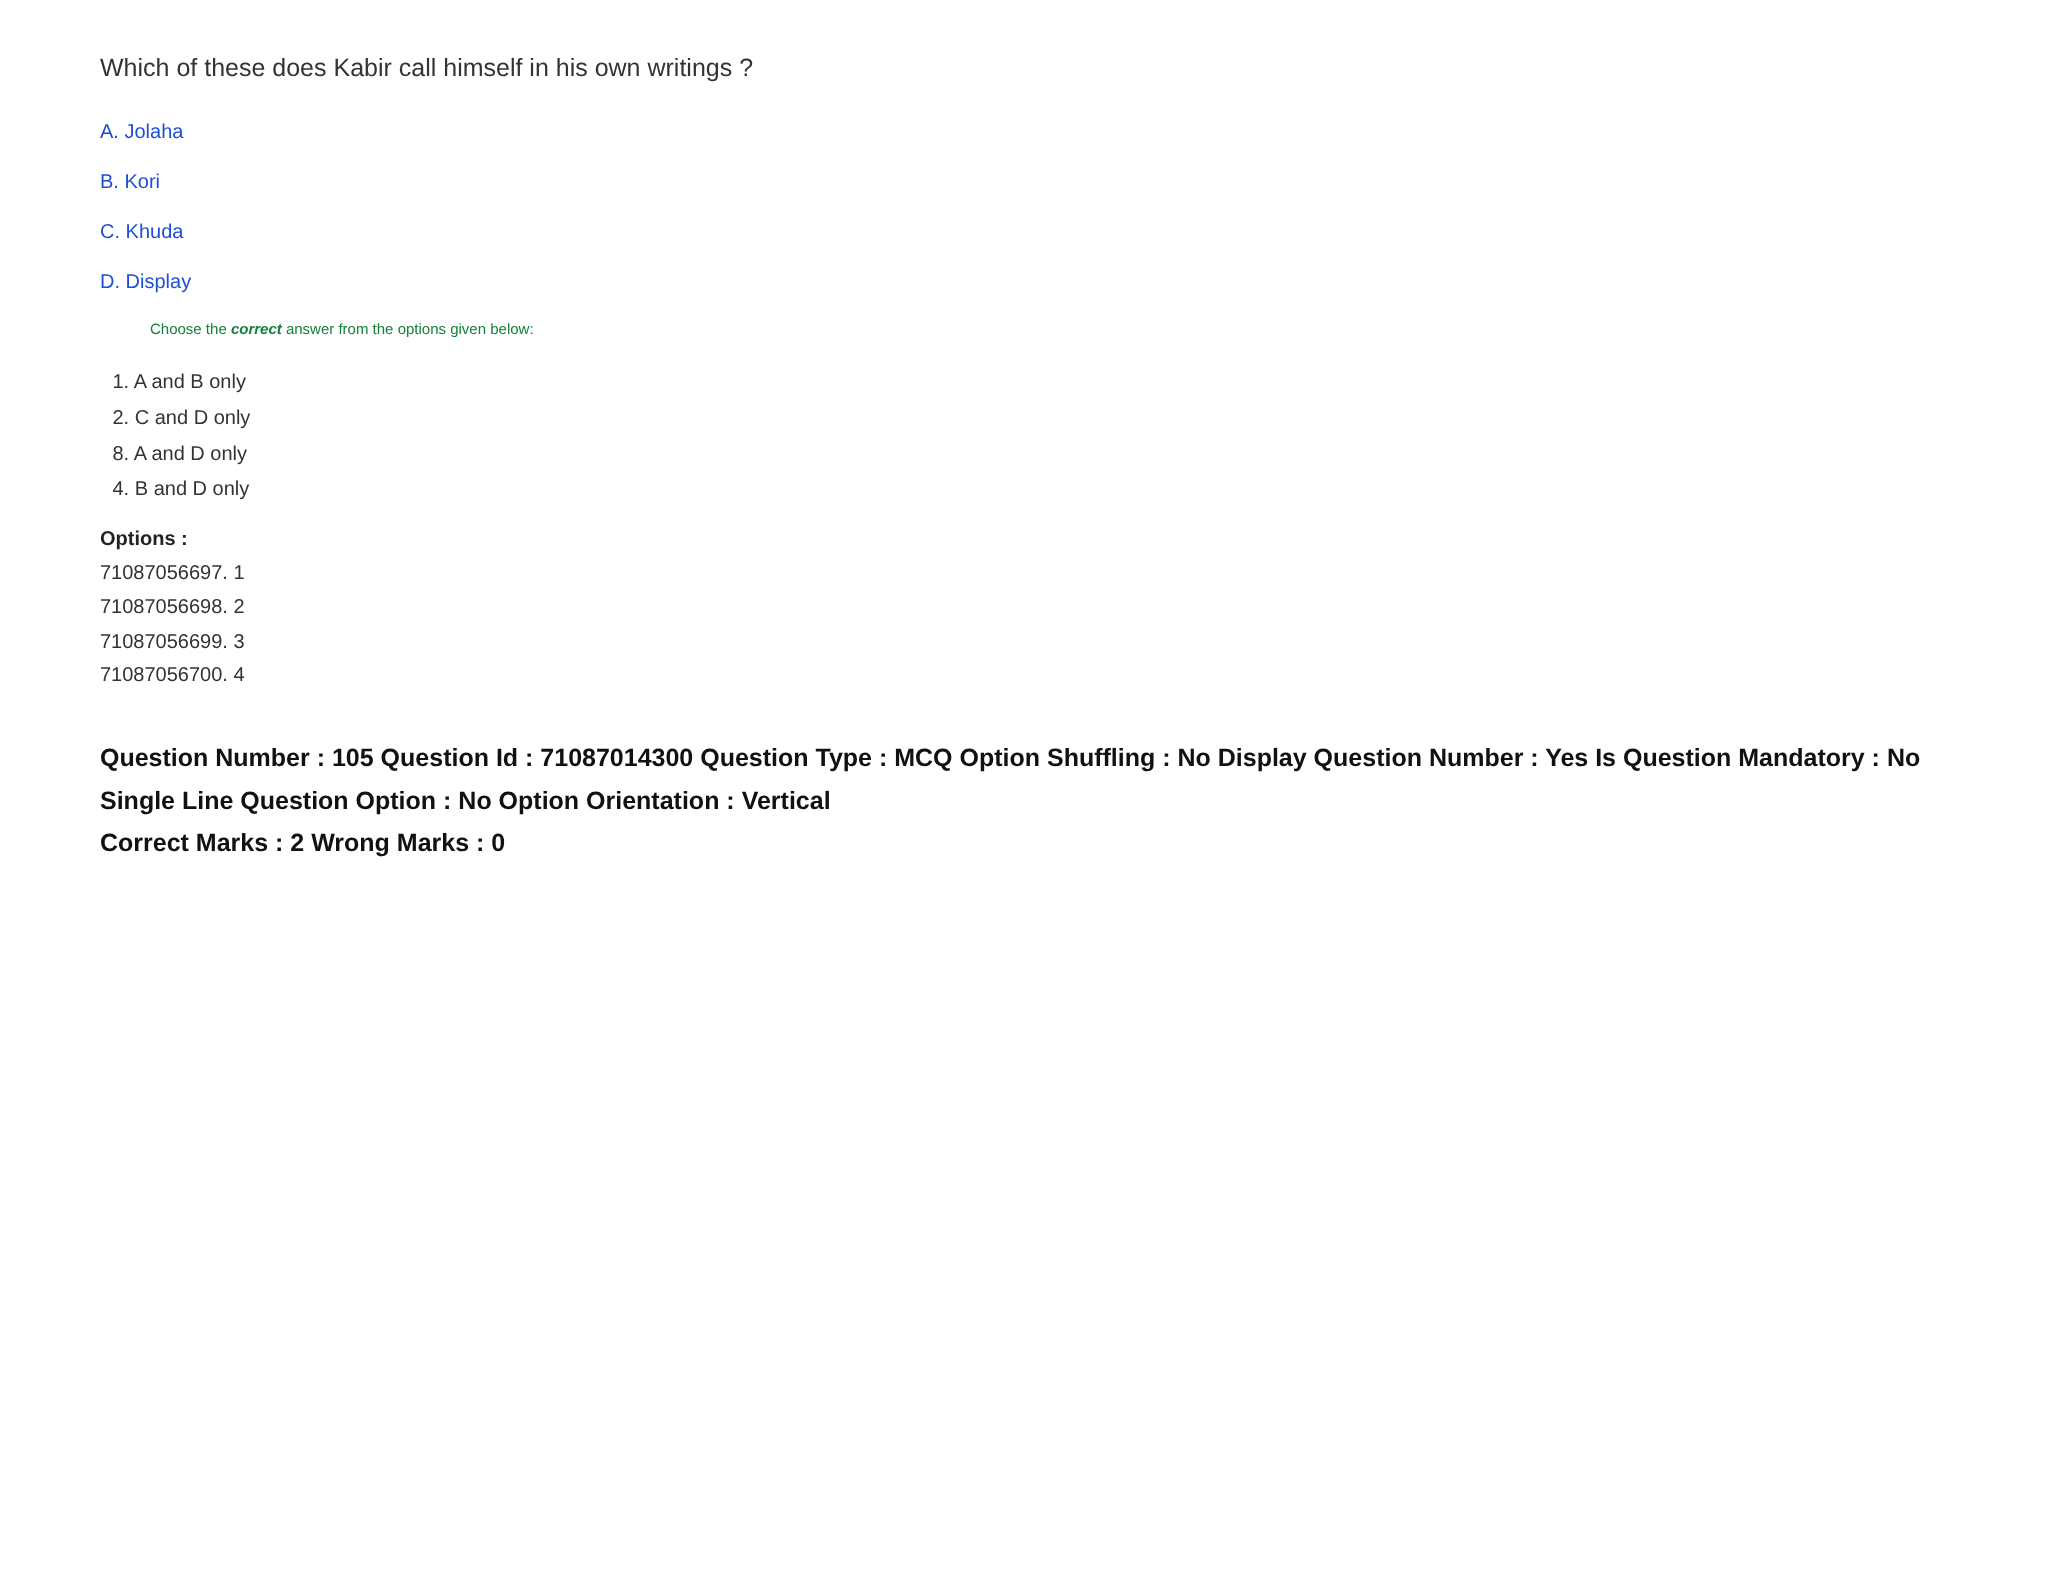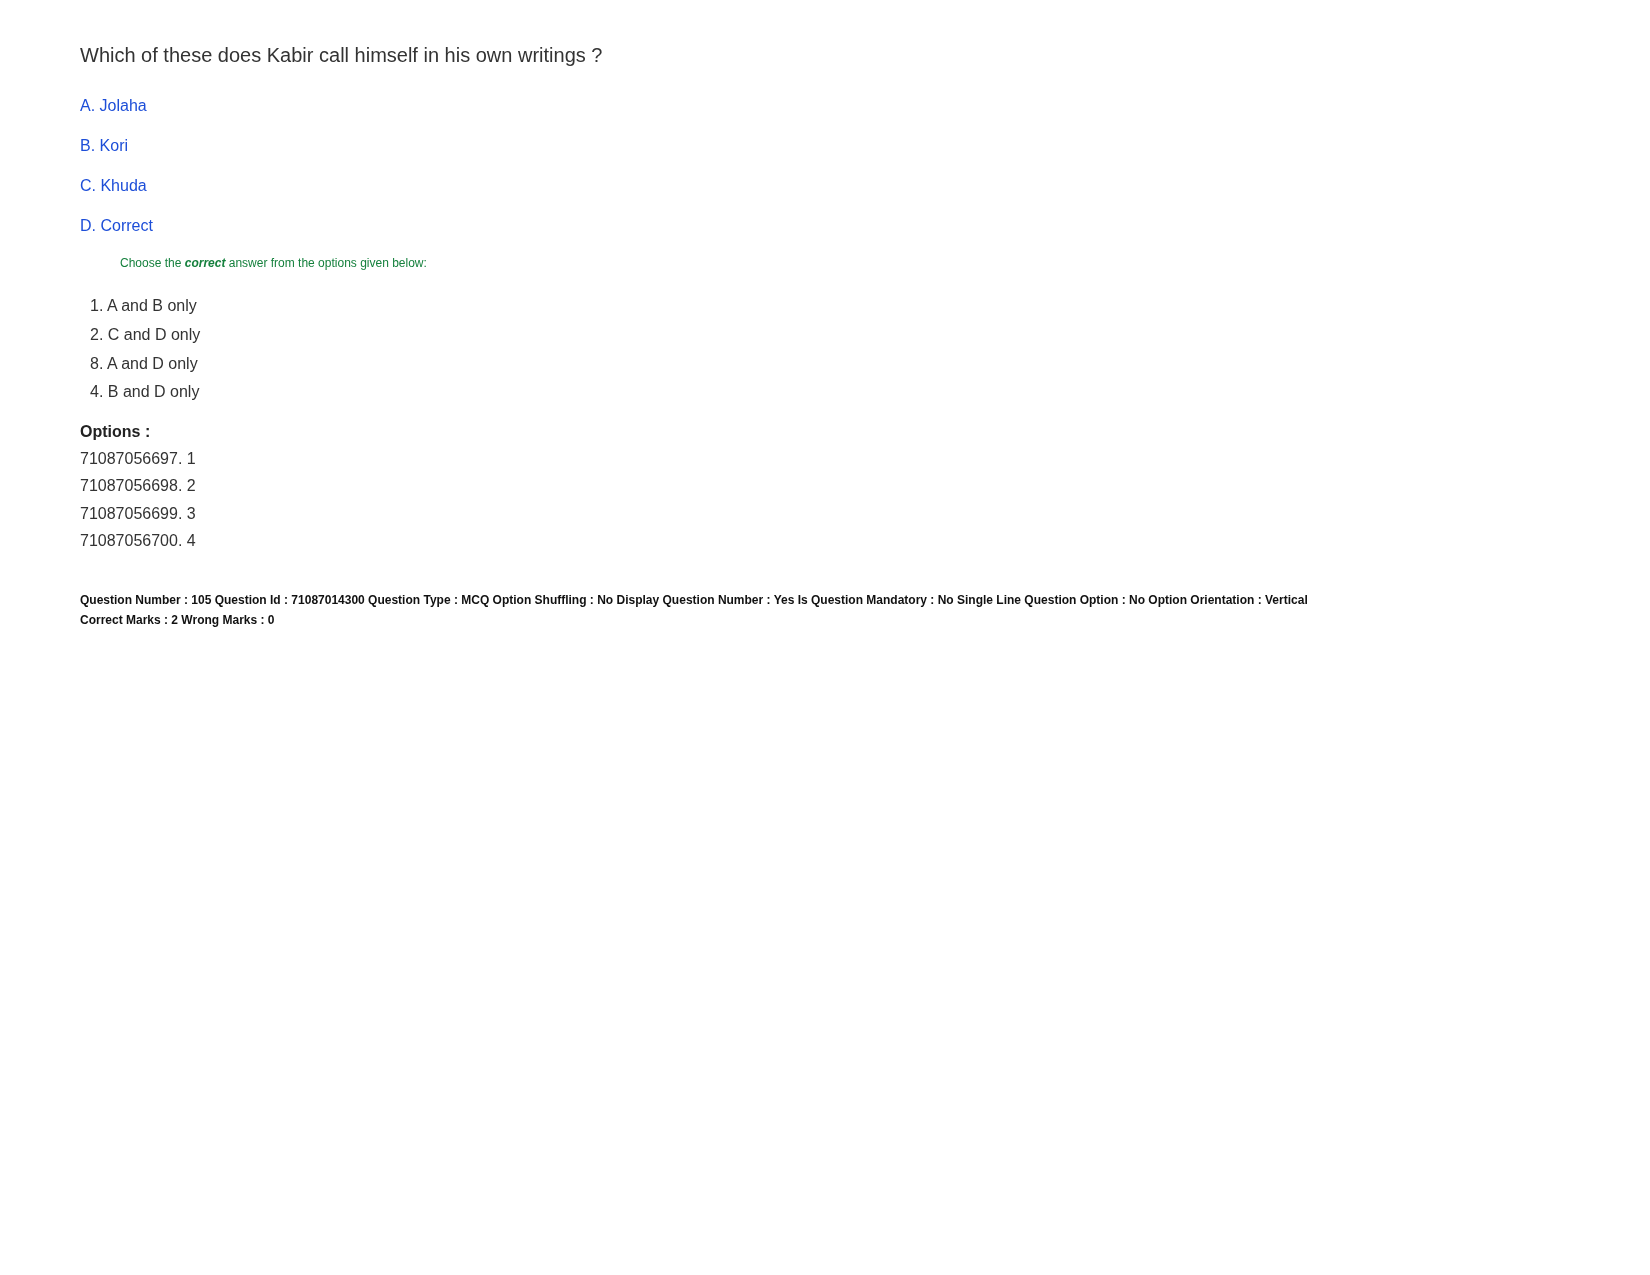--- a/index.html
+++ b/index.html
@@ -63,40 +63,40 @@
     }
 
     .option-code {
       font-size: 16px;
       color: #333;
       line-height: 1.7;
     }
 
     .question-meta {
       margin-top: 36px;
-      font-size: 12px;
+      font-size: 20px;
       font-weight: bold;
       color: #111;
       line-height: 1.7;
     }
   </style>
 </head>
 <body>
 
 <div>
 
   <p class="question-text">Which of these does Kabir call himself in his own writings ?</p>
 
   <p class="option-item">A. Jolaha</p>
 
   <p class="option-item">B. Kori</p>
 
   <p class="option-item">C. Khuda</p>
 
-  <p class="option-item">D. Correct</p>
+  <p class="option-item">D. Display</p>
 
   <p class="choose-text">
     <span>Choose the </span><span class="bold-italic">correct</span><span> answer from the options given below:</span>
   </p>
 
   <div class="numbered-options">
     <p class="numbered-option">1. A and B only</p>
     <p class="numbered-option">2. C and D only</p>
     <p class="numbered-option">8. A and D only</p>
     <p class="numbered-option">4. B and D only</p>

